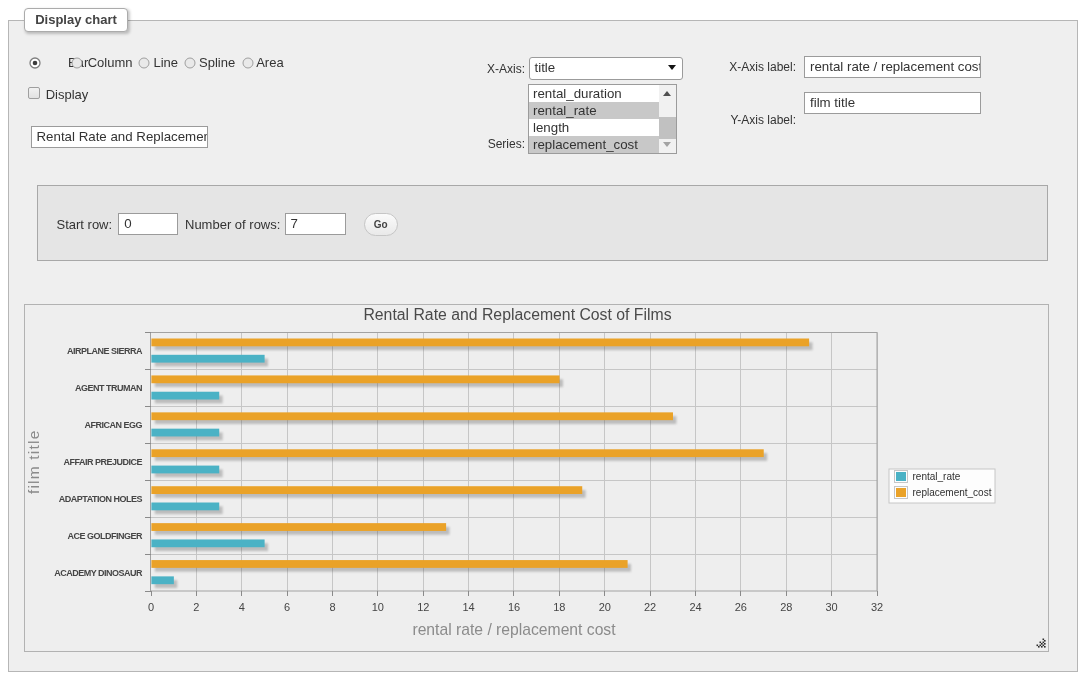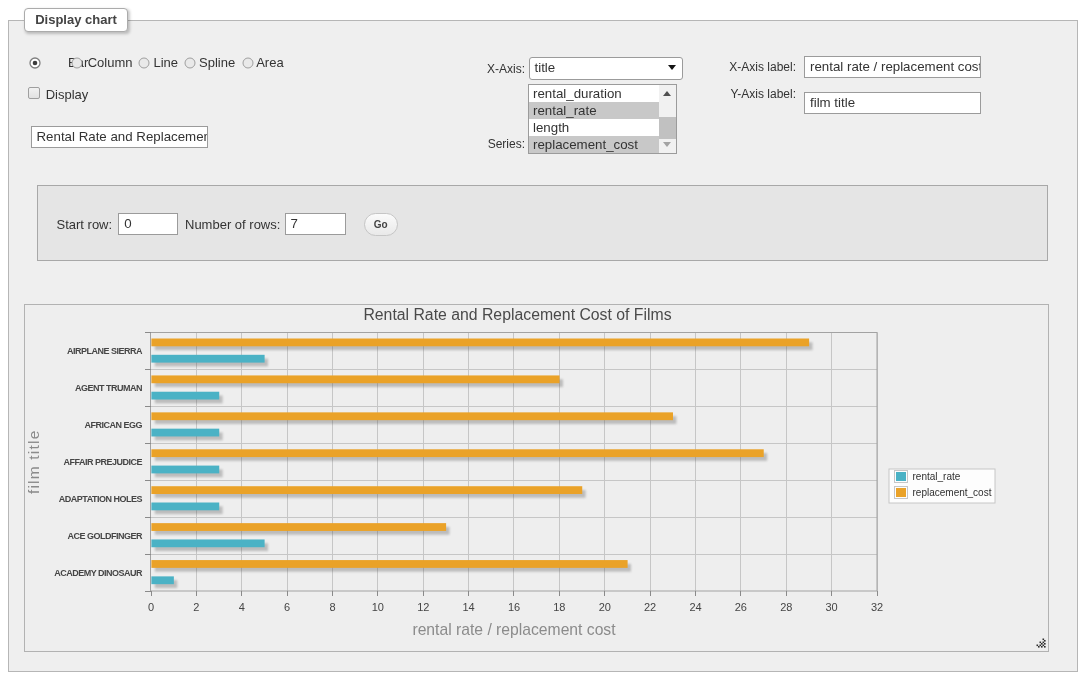--- a/index.html
+++ b/index.html
@@ -45,21 +45,21 @@
 <span class="lbl" style="left:45.7px; top:87.5px;">Display</span>
 
 <div class="inp" style="left:30.5px; top:125.5px; width:177px; height:22px;">Rental Rate and Replacement Cost of Films</div>
 
 <div class="rlb" style="left:425px; top:62px; width:100px;">X-Axis:</div>
 <div class="inp" style="left:528.5px; top:57px; width:154px; height:22.5px; line-height:20.5px; border-radius:3px;">title</div>
 <span class="abs" style="left:667.5px; top:65px; width:0; height:0; border-left:4.5px solid transparent; border-right:4.5px solid transparent; border-top:5.5px solid #141414;"></span>
 
 <div class="rlb" style="left:696px; top:59.5px; width:100px;">X-Axis label:</div>
 <div class="inp" style="left:804px; top:56px; width:176.5px; height:22px;">rental rate / replacement cost</div>
-<div class="rlb" style="left:696px; top:87px; width:100px;">Y-Axis label:</div>
+<div class="rlb" style="left:696px; top:113px; width:100px;">Y-Axis label:</div>
 <div class="inp" style="left:804px; top:92px; width:176.5px; height:22px;">film title</div>
 
 <div class="rlb" style="left:425px; top:137px; width:100px;">Series:</div>
 <div class="abs" style="left:528px; top:84px; width:148.5px; height:70px; border:1px solid #9b9b9b; background:#fff; overflow:hidden;">
   <div style="position:absolute; left:0; top:0; width:144px; height:17px; font-size:13.3px; line-height:17px; padding-left:4px; white-space:nowrap;">rental_duration</div>
   <div style="position:absolute; left:0; top:17px; width:130px; height:17px; font-size:13.3px; line-height:17px; padding-left:4px; background:#c8c8c8; white-space:nowrap;">rental_rate</div>
   <div style="position:absolute; left:0; top:34px; width:106px; height:17px; font-size:13.3px; line-height:17px; padding-left:4px; white-space:nowrap;">length</div>
   <div style="position:absolute; left:0; top:51px; width:130px; height:17px; font-size:13.3px; line-height:17px; padding-left:4px; background:#c8c8c8; white-space:nowrap;">replacement_cost</div>
 
   <div style="position:absolute; right:0; top:0; width:17px; height:68px; background:#f1f1f1;">

